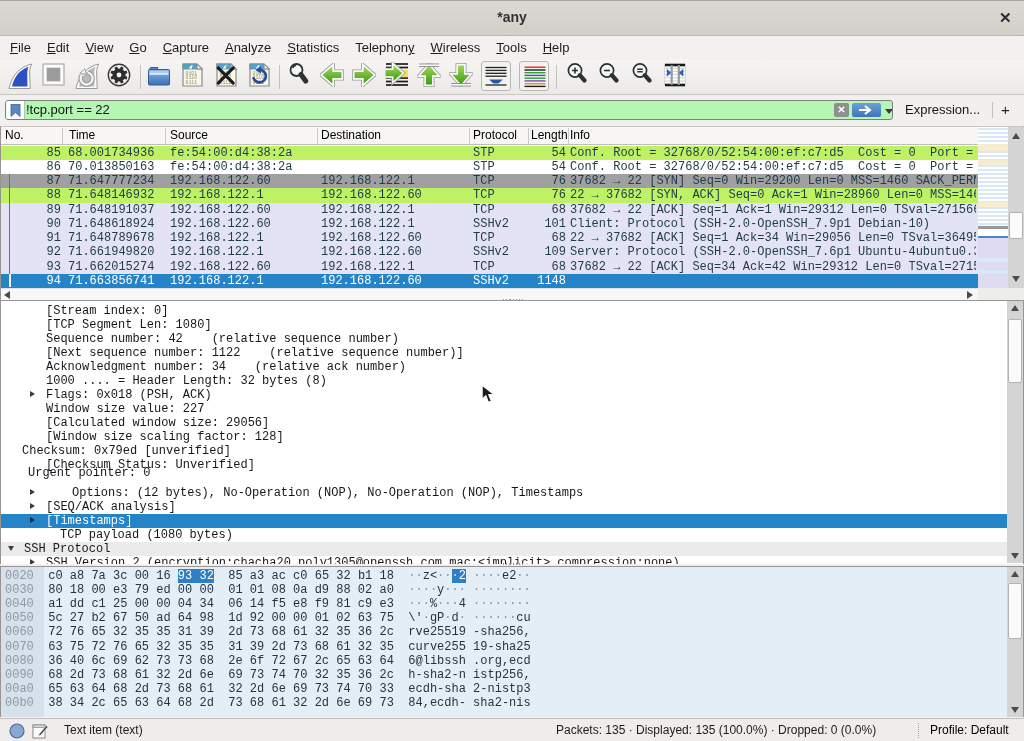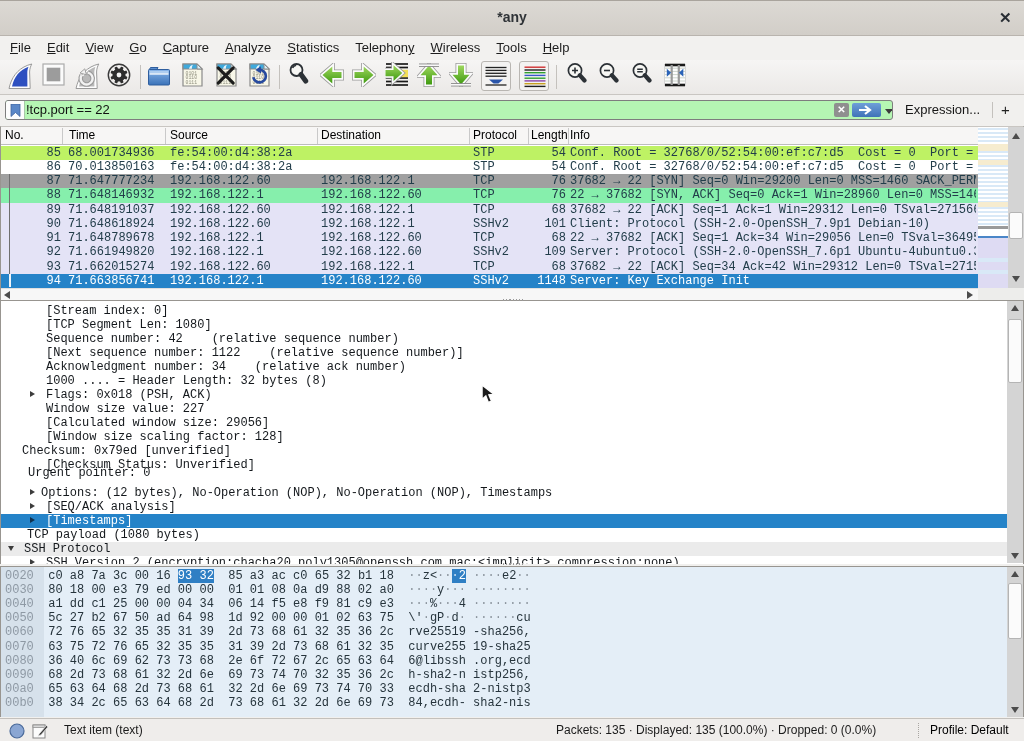--- a/index.html
+++ b/index.html
@@ -289,27 +289,27 @@
         <div class="hlab" style="left:68px">Time</div>
         <div class="hlab" style="left:169px">Source</div>
         <div class="hlab" style="left:320px">Destination</div>
         <div class="hlab" style="left:472px">Protocol</div>
         <div class="hlab" style="left:530px">Length</div>
         <div class="hlab" style="left:569px">Info</div>
       </div>
       <div class="prow" style="top:19.0px;background:#bef264;"><span class="rno">85</span><span class="rtime">68.001734936</span><span class="rsrc">fe:54:00:d4:38:2a</span><span class="rdst"></span><span class="rpro">STP</span><span class="rlen">54</span><span class="rinfo">Conf. Root = 32768/0/52:54:00:ef:c7:d5  Cost = 0  Port = 0x8001</span></div>
       <div class="prow" style="top:33.2px;background:#ffffff;"><span class="rno">86</span><span class="rtime">70.013850163</span><span class="rsrc">fe:54:00:d4:38:2a</span><span class="rdst"></span><span class="rpro">STP</span><span class="rlen">54</span><span class="rinfo">Conf. Root = 32768/0/52:54:00:ef:c7:d5  Cost = 0  Port = 0x8001</span></div>
       <div class="prow" style="top:47.4px;background:#a0a0a0;"><span class="rno">87</span><span class="rtime">71.647777234</span><span class="rsrc">192.168.122.60</span><span class="rdst">192.168.122.1</span><span class="rpro">TCP</span><span class="rlen">76</span><span class="rinfo">37682 → 22 [SYN] Seq=0 Win=29200 Len=0 MSS=1460 SACK_PERM</span></div>
-      <div class="prow" style="top:61px;background:#86efac;"><span class="rno">88</span><span class="rtime">71.648146932</span><span class="rsrc">192.168.122.1</span><span class="rdst">192.168.122.60</span><span class="rpro">TCP</span><span class="rlen">76</span><span class="rinfo">22 → 37682 [SYN, ACK] Seq=0 Ack=1 Win=28960 Len=0 MSS=1460</span></div>
+      <div class="prow" style="top:61px;background:#bef264;"><span class="rno">88</span><span class="rtime">71.648146932</span><span class="rsrc">192.168.122.1</span><span class="rdst">192.168.122.60</span><span class="rpro">TCP</span><span class="rlen">76</span><span class="rinfo">22 → 37682 [SYN, ACK] Seq=0 Ack=1 Win=28960 Len=0 MSS=1460</span></div>
       <div class="prow" style="top:75.8px;background:#e4e3f6;"><span class="rno">89</span><span class="rtime">71.648191037</span><span class="rsrc">192.168.122.60</span><span class="rdst">192.168.122.1</span><span class="rpro">TCP</span><span class="rlen">68</span><span class="rinfo">37682 → 22 [ACK] Seq=1 Ack=1 Win=29312 Len=0 TSval=2715664</span></div>
       <div class="prow" style="top:90.0px;background:#e4e3f6;"><span class="rno">90</span><span class="rtime">71.648618924</span><span class="rsrc">192.168.122.60</span><span class="rdst">192.168.122.1</span><span class="rpro">SSHv2</span><span class="rlen">101</span><span class="rinfo">Client: Protocol (SSH-2.0-OpenSSH_7.9p1 Debian-10)</span></div>
       <div class="prow" style="top:104.2px;background:#e4e3f6;"><span class="rno">91</span><span class="rtime">71.648789678</span><span class="rsrc">192.168.122.1</span><span class="rdst">192.168.122.60</span><span class="rpro">TCP</span><span class="rlen">68</span><span class="rinfo">22 → 37682 [ACK] Seq=1 Ack=34 Win=29056 Len=0 TSval=364953</span></div>
       <div class="prow" style="top:118.4px;background:#e4e3f6;"><span class="rno">92</span><span class="rtime">71.661949820</span><span class="rsrc">192.168.122.1</span><span class="rdst">192.168.122.60</span><span class="rpro">SSHv2</span><span class="rlen">109</span><span class="rinfo">Server: Protocol (SSH-2.0-OpenSSH_7.6p1 Ubuntu-4ubuntu0.3)</span></div>
       <div class="prow" style="top:132.6px;background:#e4e3f6;"><span class="rno">93</span><span class="rtime">71.662015274</span><span class="rsrc">192.168.122.60</span><span class="rdst">192.168.122.1</span><span class="rpro">TCP</span><span class="rlen">68</span><span class="rinfo">37682 → 22 [ACK] Seq=34 Ack=42 Win=29312 Len=0 TSval=27157</span></div>
-      <div class="prow" style="top:146.8px;background:#2583c8;color:#fff;"><span class="rno">94</span><span class="rtime">71.663856741</span><span class="rsrc">192.168.122.1</span><span class="rdst">192.168.122.60</span><span class="rpro">SSHv2</span><span class="rlen">1148</span><span class="rinfo">Server: Key Exchange Init</span></div>
+      <div class="prow" style="top:146.8px;background:#2583c8;color:#fff;"><span class="rno">94</span><span class="rtime">71.663856741</span><span class="rsrc">192.168.122.1</span><span class="rdst">192.168.122.60</span><span class="rpro">SSHv2</span><span class="rlen">1148</span></div>
       <div class="abs" style="left:8px;top:47px;width:1px;height:100px;background:#6f6f6f"></div>
       <div class="abs" style="left:8px;top:147px;width:1.5px;height:13px;background:#f0f4f8"></div>
       <div id="pmini">
         <div class="abs" style="left:0;top:1px;width:30px;height:16px;background:repeating-linear-gradient(#d9e9f7 0 2px,#ffffff 2px 4px)"></div>
         <div class="abs" style="left:0;top:17px;width:30px;height:7px;background:#f6eccf"></div>
         <div class="abs" style="left:0;top:24px;width:30px;height:9px;background:repeating-linear-gradient(#d9e9f7 0 2px,#ffffff 2px 4px)"></div>
         <div class="abs" style="left:0;top:33px;width:30px;height:5px;background:#f6eccf"></div>
         <div class="abs" style="left:0;top:38px;width:30px;height:37px;background:repeating-linear-gradient(#d9e9f7 0 2px,#ffffff 2px 4px)"></div>
         <div class="abs" style="left:0;top:75px;width:30px;height:5px;background:#f6eccf"></div>
         <div class="abs" style="left:0;top:80px;width:30px;height:19px;background:repeating-linear-gradient(#d9e9f7 0 2px,#ffffff 2px 4px)"></div>
@@ -341,27 +341,27 @@
       <div class="drow" style="top:59px; padding-left:45px">Acknowledgment number: 34    (relative ack number)</div>
       <div class="drow" style="top:73px; padding-left:45px">1000 .... = Header Length: 32 bytes (8)</div>
       <div class="drow" style="top:87px; padding-left:45px">Flags: 0x018 (PSH, ACK)</div>
       <div class="tri-r" style="left:29px;top:90px;border-left-color:#3c3c3c"></div>
       <div class="drow" style="top:101px; padding-left:45px">Window size value: 227</div>
       <div class="drow" style="top:115px; padding-left:45px">[Calculated window size: 29056]</div>
       <div class="drow" style="top:129px; padding-left:45px">[Window size scaling factor: 128]</div>
       <div class="drow" style="top:143px; padding-left:21px">Checksum: 0x79ed [unverified]</div>
       <div class="drow" style="top:157px; padding-left:45px">[Checksum Status: Unverified]</div>
       <div class="drow" style="top:165px; padding-left:27px">Urgent pointer: 0</div>
-      <div class="drow" style="top:185px; padding-left:40px">Options: (12 bytes), No-Operation (NOP), No-Operation (NOP), Timestamps</div>
+      <div class="drow" style="top:185px; padding-left:71px">Options: (12 bytes), No-Operation (NOP), No-Operation (NOP), Timestamps</div>
       <div class="tri-r" style="left:29px;top:188px;border-left-color:#3c3c3c"></div>
       <div class="drow" style="top:199px; padding-left:45px">[SEQ/ACK analysis]</div>
       <div class="tri-r" style="left:29px;top:202px;border-left-color:#3c3c3c"></div>
       <div class="drow" style="top:213px;background:#2583c8;color:#fff; padding-left:45px">[Timestamps]</div>
       <div class="tri-r" style="left:29px;top:216px;border-left-color:#10314e"></div>
-      <div class="drow" style="top:227px; padding-left:26px">TCP payload (1080 bytes)</div>
+      <div class="drow" style="top:227px; padding-left:59px">TCP payload (1080 bytes)</div>
       <div class="drow" style="top:241px;background:#ebebeb; padding-left:23px">SSH Protocol</div>
       <div class="tri-d" style="left:7px;top:245px;border-top-color:#3c3c3c"></div>
       <div class="drow" style="top:255px; padding-left:45px">SSH Version 2 (encryption:chacha20_poly1305@openssh.com mac:&lt;implicit&gt; compression:none)</div>
       <div class="tri-r" style="left:29px;top:258px;border-left-color:#3c3c3c"></div>
       <div id="dvsb">
         <div class="arr-up abs" style="left:4px;top:4px"></div>
         <div class="arr-dn abs" style="left:4px;top:252px"></div>
         <div class="thumbv" style="left:1px;top:18px;width:14px;height:64px"></div>
       </div>
     </div>

